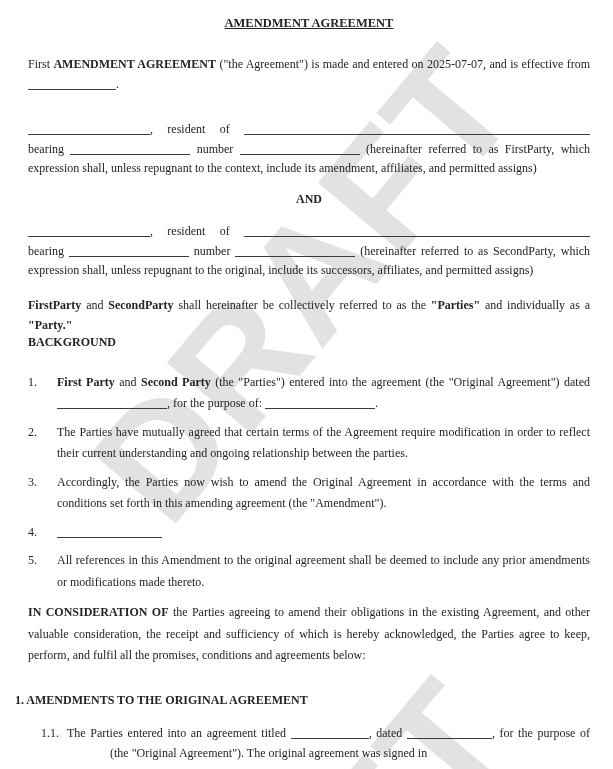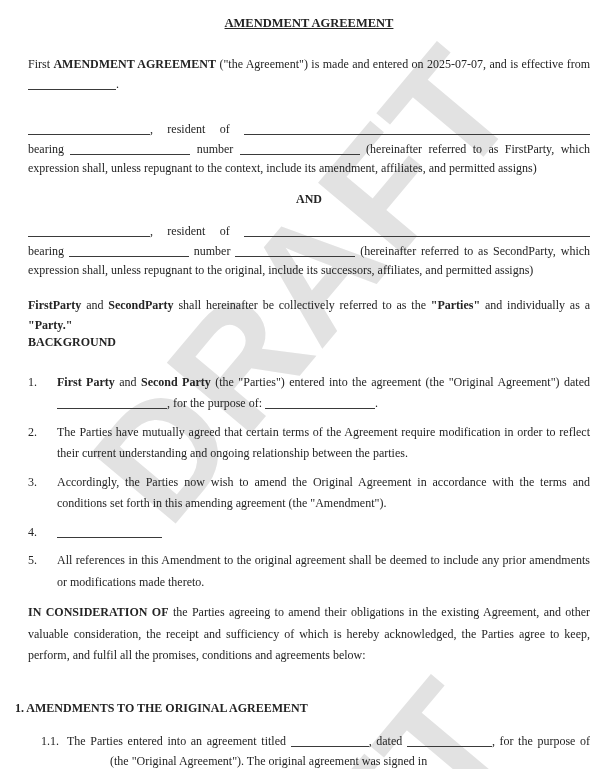--- a/index.html
+++ b/index.html
@@ -28,21 +28,21 @@
   .intro { line-height:20px; margin-bottom:26px; }
   .party { line-height:19.5px; }
   .and { text-align:center; font-weight:bold; margin:11px 0 13px 0; line-height:19.5px; }
   .pdef { margin-top:14px; line-height:20px;font-family:Liberation Serif, serif; }
   .bg-h { font-weight:bold; line-height:15px; }
   .bg-list { margin-top:22px; }
   .bg-item { display:flex; margin-bottom:7px; line-height:21.5px; }
   .num { flex:0 0 17px; }
   .bg-body { flex:1; text-align:justify;margin-left:12px; }
   .consider { margin-top:9px; line-height:21.5px; }
-  .sec-h { font-weight:bold; margin:34px 0 0 -13px; line-height:15px; }
+  .sec-h { font-weight:bold; margin:26px 0 0 -13px; line-height:15px; }
   .sub-item { display:flex; margin:15px 0 0 13px; line-height:20px; }
   .sub-num { flex:0 0 26px; }
   .sub-body { flex:1; }
   .sub-line1 { text-align:justify; text-align-last:justify; }
   .cont2 { margin-left:43px; text-align:left; }
 
   .blank {
     display:inline-block; height:1px; border-bottom:1px solid #3a3a3a;
     vertical-align:-2px;
   }

